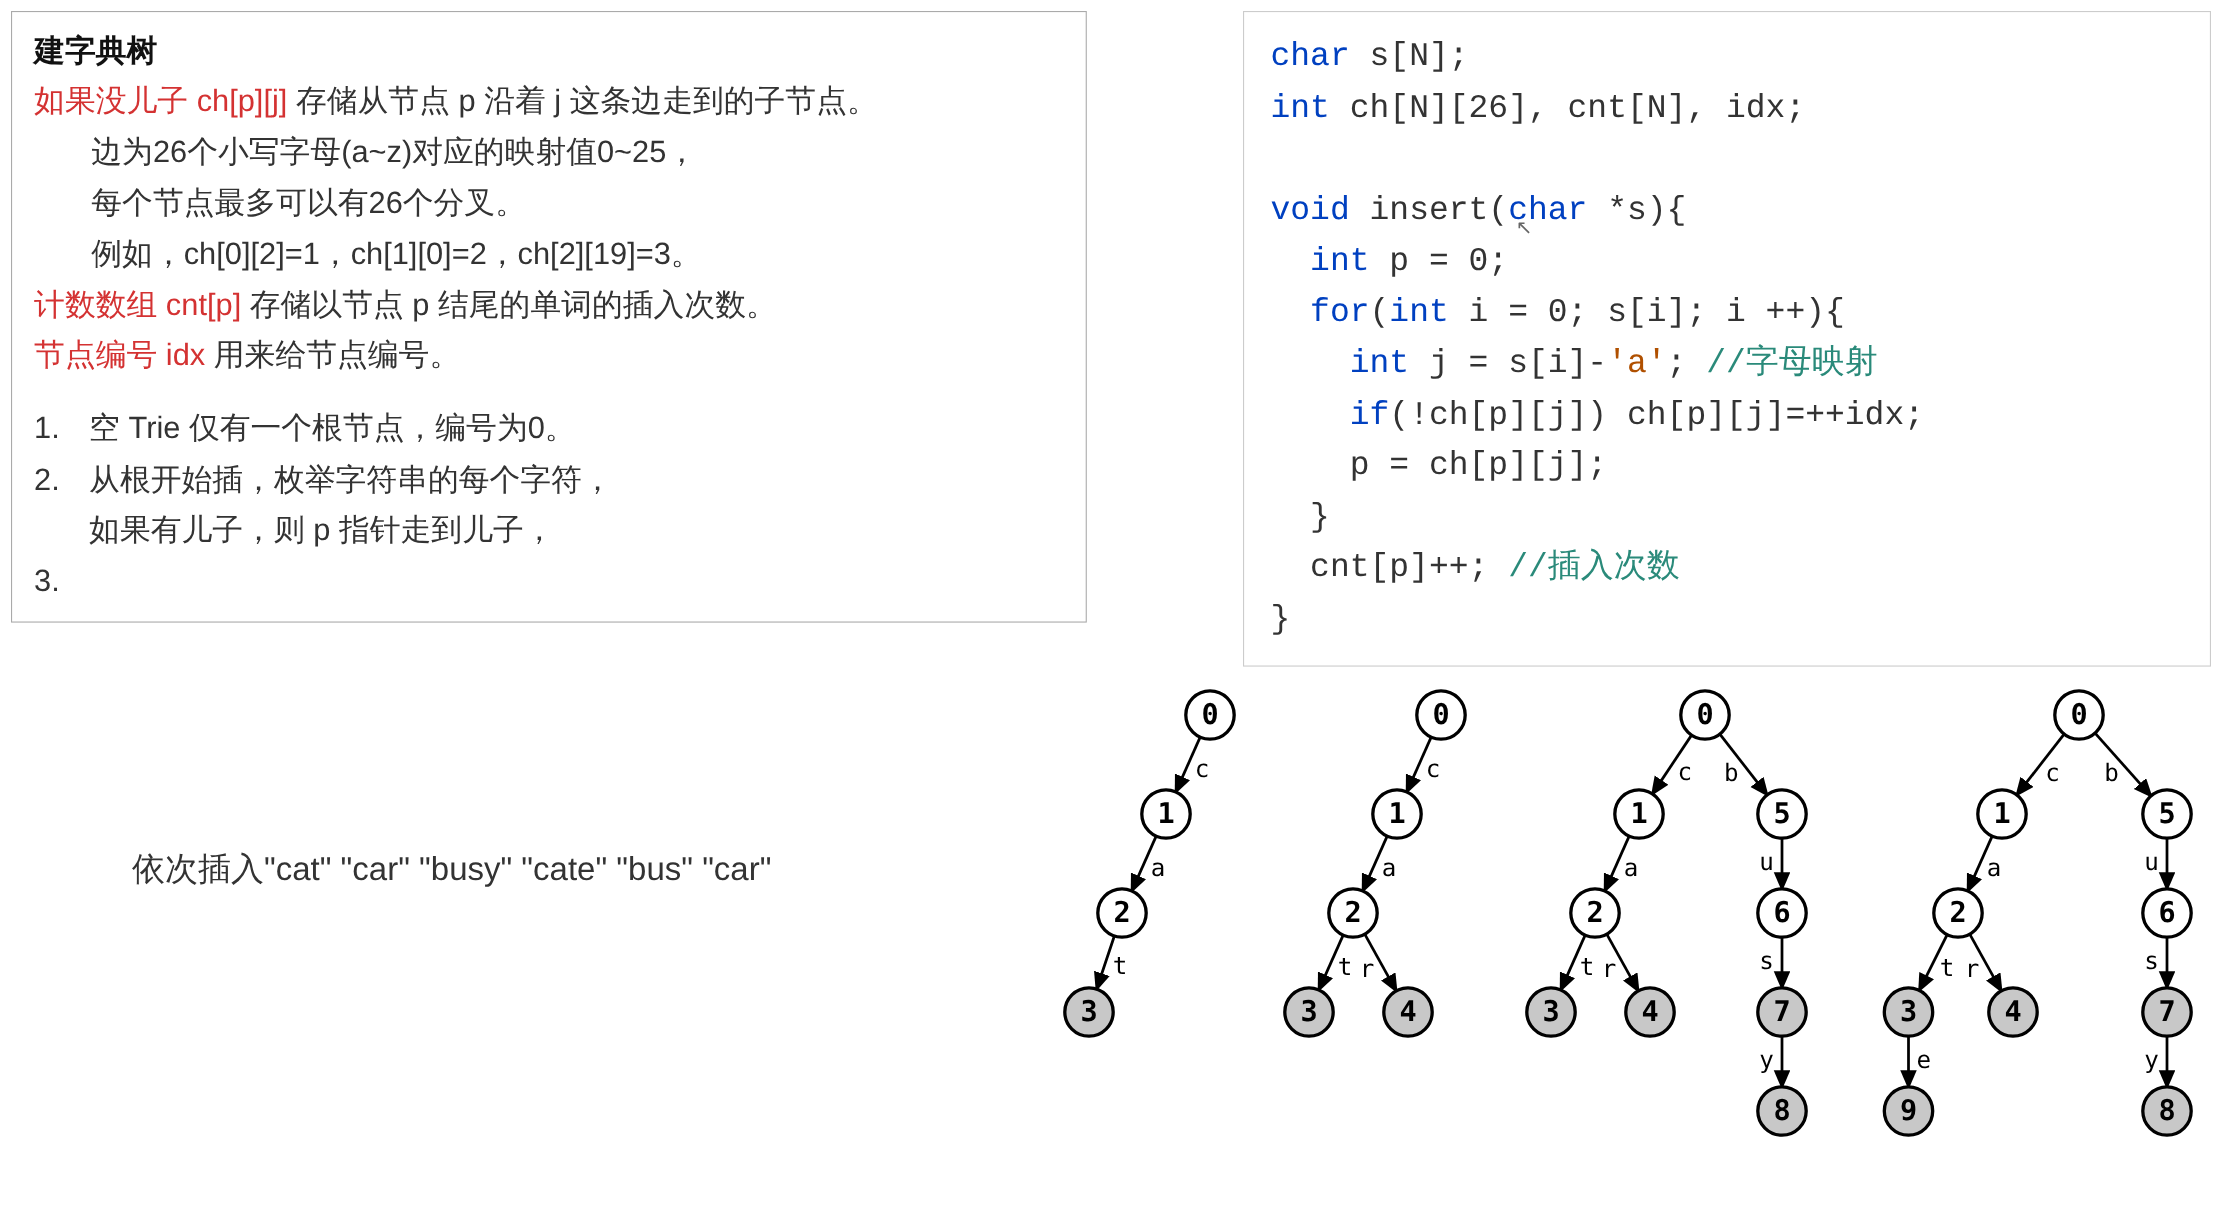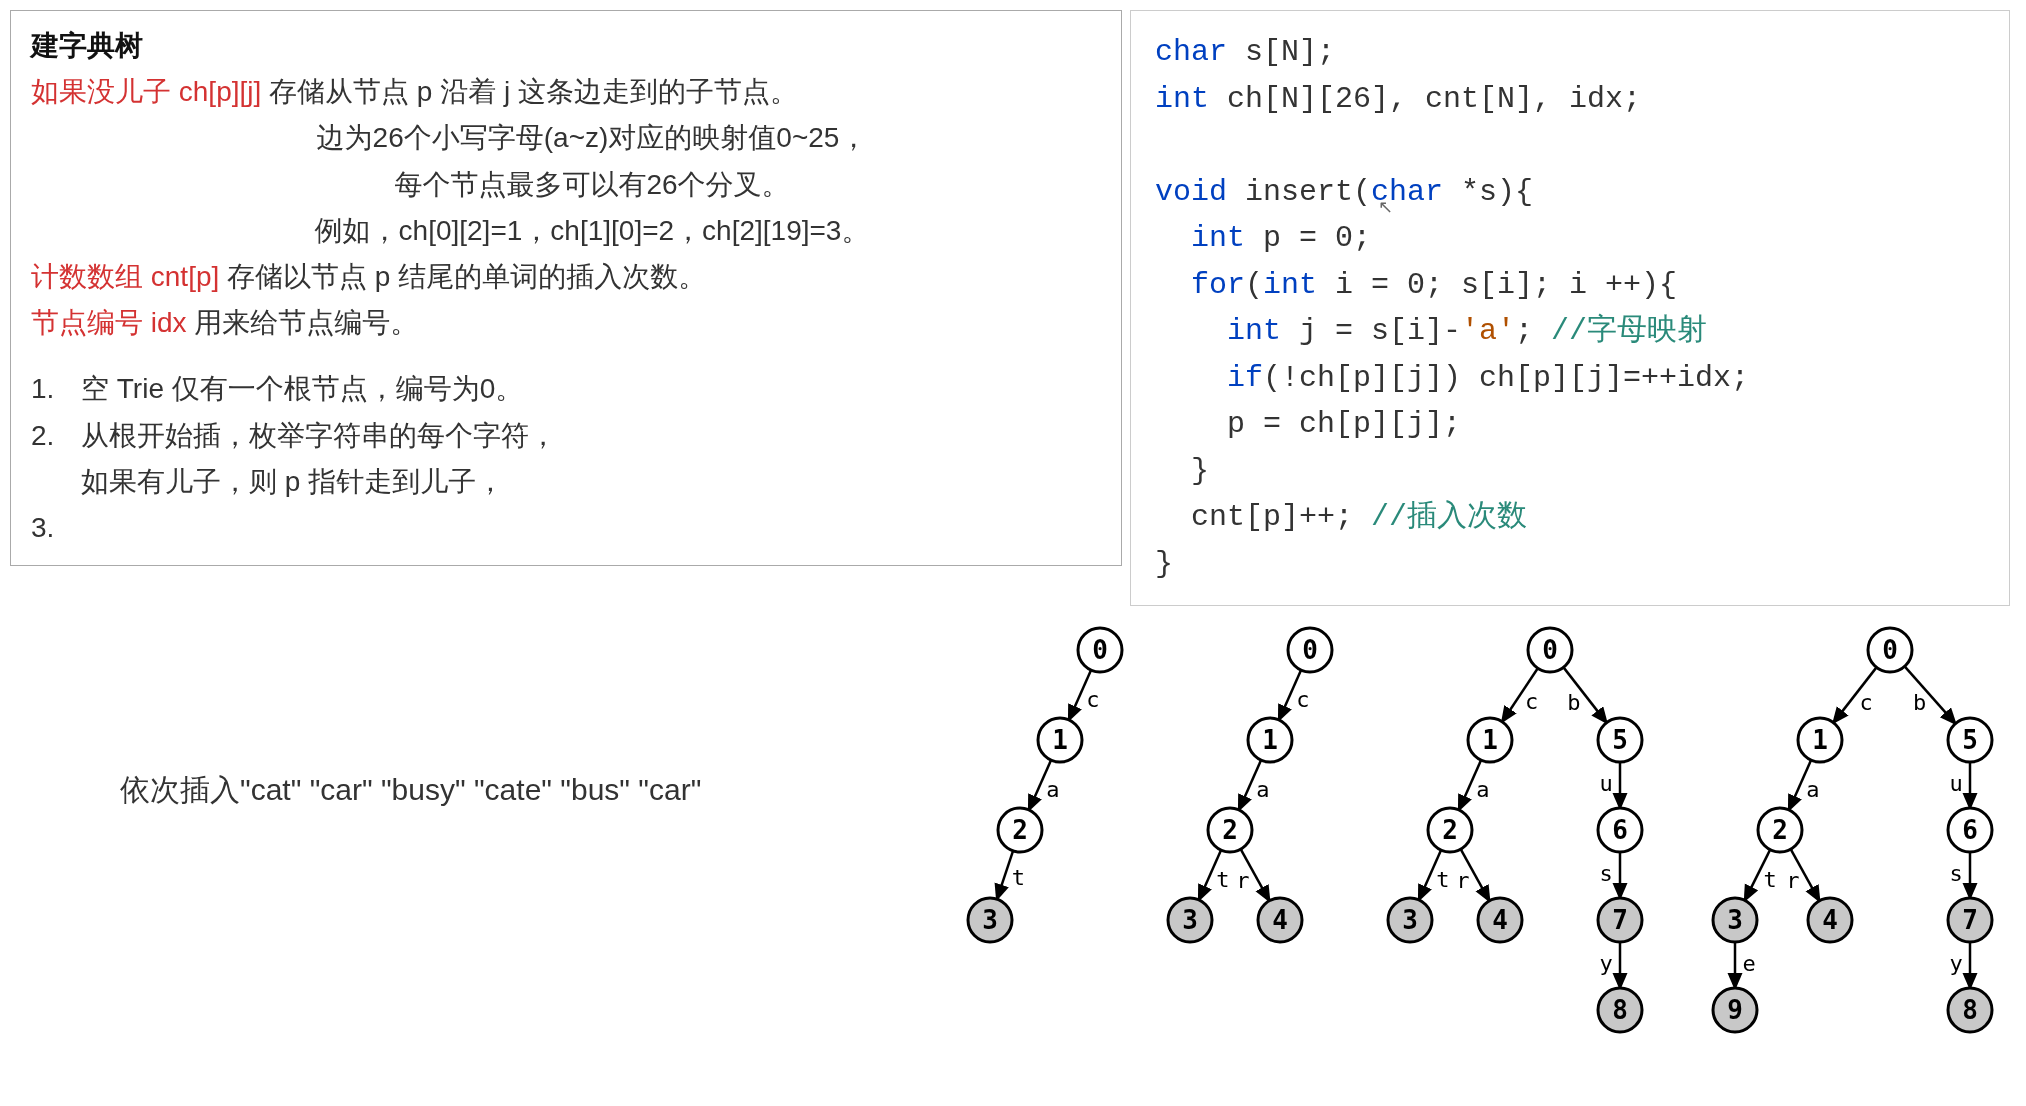--- a/index.html
+++ b/index.html
@@ -10,30 +10,30 @@
     font-size: 19px;
     color: #333;
     width: 2026px;
     height: 1106px;
     position: relative;
   }
   .explain-box {
     position: absolute;
     left: 10px;
     top: 10px;
-    width: 1112px;
+    width: 978px;
     border: 1px solid #aaa;
     padding: 12px 20px 14px 20px;
     line-height: 1.65;
     font-size: 28px;
     box-sizing: border-box;
   }
   .explain-box .title { font-weight: bold; color: #111; }
   .red { color: #d43232; }
-  .indent { padding-left: 52px; text-align: center; }
+  .indent { padding-left: 52px; }
   .num-list { margin-top: 20px; }
   .num-list .row { display: flex; }
   .num-list .n { width: 50px; flex: 0 0 50px; }
   .insert-line {
     position: absolute;
     left: 120px;
     top: 770px;
     font-size: 30px;
   }
   .code-box {

